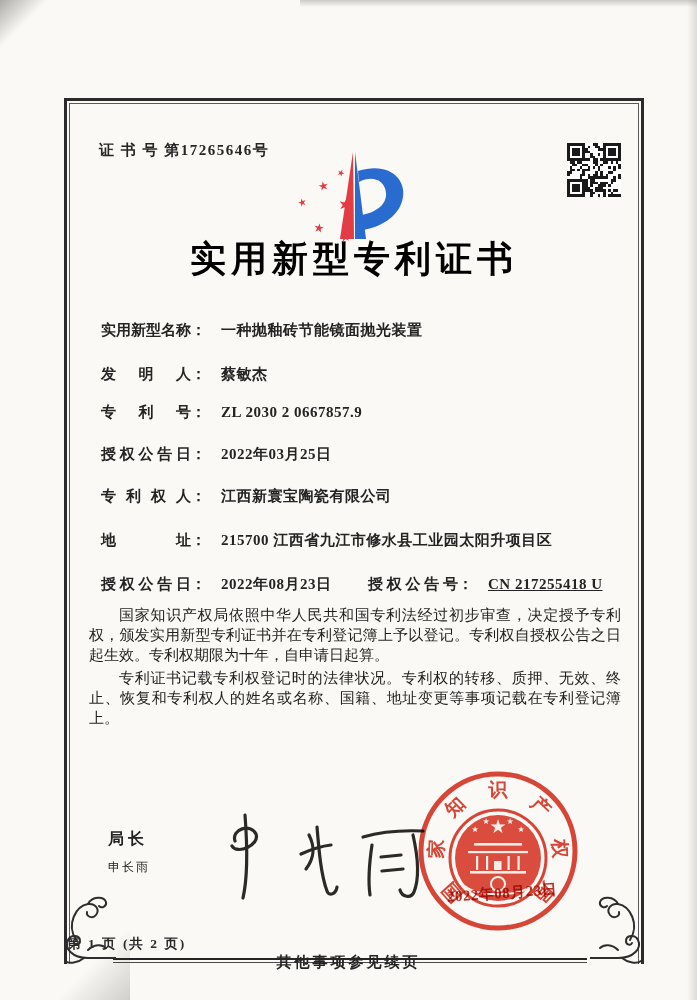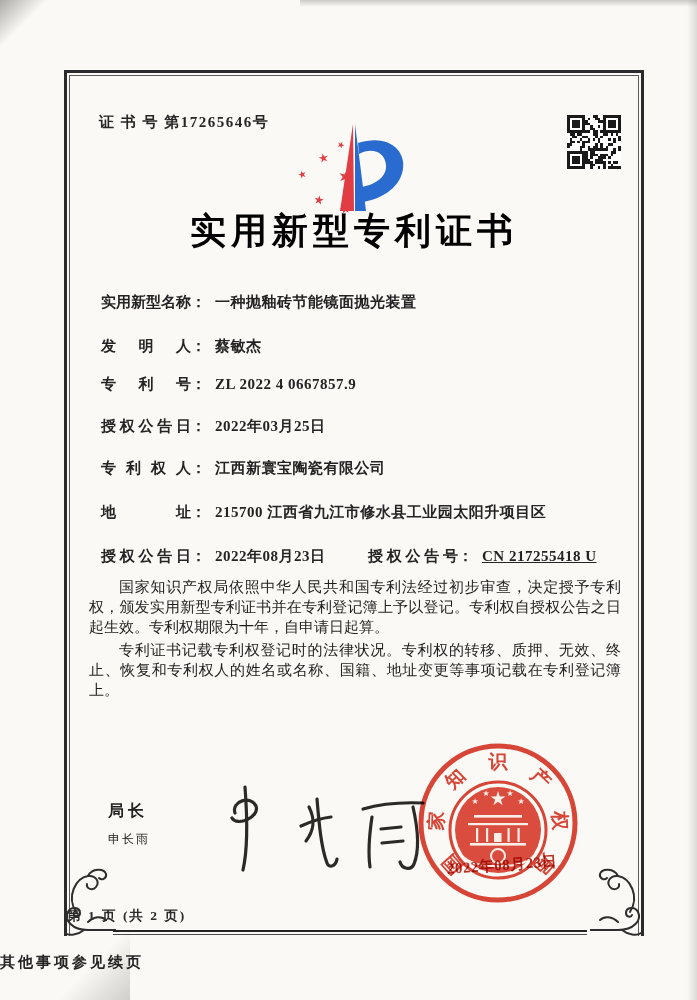--- a/index.html
+++ b/index.html
@@ -21,21 +21,21 @@
     background:linear-gradient(180deg, rgba(120,118,114,.35), rgba(120,118,114,0));
   }
   .shade-right { position:absolute; right:0; top:0; bottom:0; width:10px;
     background:linear-gradient(270deg, rgba(130,128,124,.25), rgba(130,128,124,0));
   }
   .shade-bl { position:absolute; left:0; bottom:0; width:130px; height:110px;
     background:linear-gradient(315deg, rgba(120,118,114,.32) 0px, rgba(120,118,114,0) 52px);
   }
 
   .frame {
-    position:absolute; left:64px; top:70px; width:574px; height:863px;
+    position:absolute; left:64px; top:98px; width:574px; height:863px;
     border:3px solid #2b2b2b; border-bottom:none;
   }
   .frame::before {
     content:""; position:absolute; top:2px; left:2px; right:2px; bottom:0;
     border:1px solid #5a5a5a; border-bottom:none; pointer-events:none;
   }
 
   .cert-no {
     position:absolute; left:32px; top:40px;
     font-size:15px; font-weight:bold; letter-spacing:1.5px; color:#262626;
@@ -56,21 +56,21 @@
 
   .row {
     position:absolute; left:34px; white-space:nowrap;
     font-size:15px; font-weight:bold; color:#242424;
   }
   .lab {
     display:inline-block; width:90px;
     text-align:justify; text-align-last:justify; vertical-align:baseline;
   }
   .colon { display:inline-block; }
-  .val { margin-left:9px; letter-spacing:.5px; }
+  .val { margin-left:15px; letter-spacing:.5px; }
   .pair2 { position:absolute; left:267px; top:0;text-decoration:underline; }
   .pair2 .lab { width:90px; }
 
   .paras {
     position:absolute; left:22px; right:20px; top:504px;
     font-size:15px; line-height:20px; color:#1e1e1e; text-align:justify;
   }
   .paras p { margin:0 0 3px 0; text-indent:2em; }
 
   .sig-title { position:absolute; left:41px; top:728px; font-size:16px;
@@ -100,21 +100,21 @@
   .bottom-rule  { position:absolute; left:46px; right:54px; top:857px;
     border-top:2.5px solid #242424; }
   .bottom-rule2 { position:absolute; left:46px; right:54px; top:861px;
     border-top:1px solid #4a4a4a; }
   .orn { position:absolute; top:791px; width:62px; height:72px; }
   .orn svg { width:100%; height:100%; }
   .orn-left  { left:-13px; }
   .orn-right { right:-11px; transform:scaleX(-1); }
 
   .cont-note {
-    position:absolute; left:0; width:697px; top:953px; 
+    position:absolute; left:0; width:697px; top:953px; text-align:center;
     font-size:15px; font-weight:bold; letter-spacing:3px; color:#242424;
   }
 
   .star { font-family:"DejaVu Sans",sans-serif; }
 </style>
 </head>
 <body>
 
 <div class="page">
   <div class="shade-tl"></div>
@@ -294,21 +294,21 @@
 
     <h1 class="title">实用新型专利证书</h1>
 
     <div class="row" style="top:220px">
       <span class="lab">实用新型名称</span><span class="colon">：</span><span class="val">一种抛釉砖节能镜面抛光装置</span>
     </div>
     <div class="row" style="top:264px">
       <span class="lab">发明人</span><span class="colon">：</span><span class="val">蔡敏杰</span>
     </div>
     <div class="row" style="top:302px">
-      <span class="lab">专利号</span><span class="colon">：</span><span class="val">ZL 2022 4 0667857.9</span>
+      <span class="lab">专利号</span><span class="colon">：</span><span class="val">ZL 2030 2 0667857.9</span>
     </div>
     <div class="row" style="top:344px">
       <span class="lab">授权公告日</span><span class="colon">：</span><span class="val">2022年03月25日</span>
     </div>
     <div class="row" style="top:386px">
       <span class="lab">专利权人</span><span class="colon">：</span><span class="val">江西新寰宝陶瓷有限公司</span>
     </div>
     <div class="row" style="top:430px">
       <span class="lab">地址</span><span class="colon">：</span><span class="val">215700 江西省九江市修水县工业园太阳升项目区</span>
     </div>

